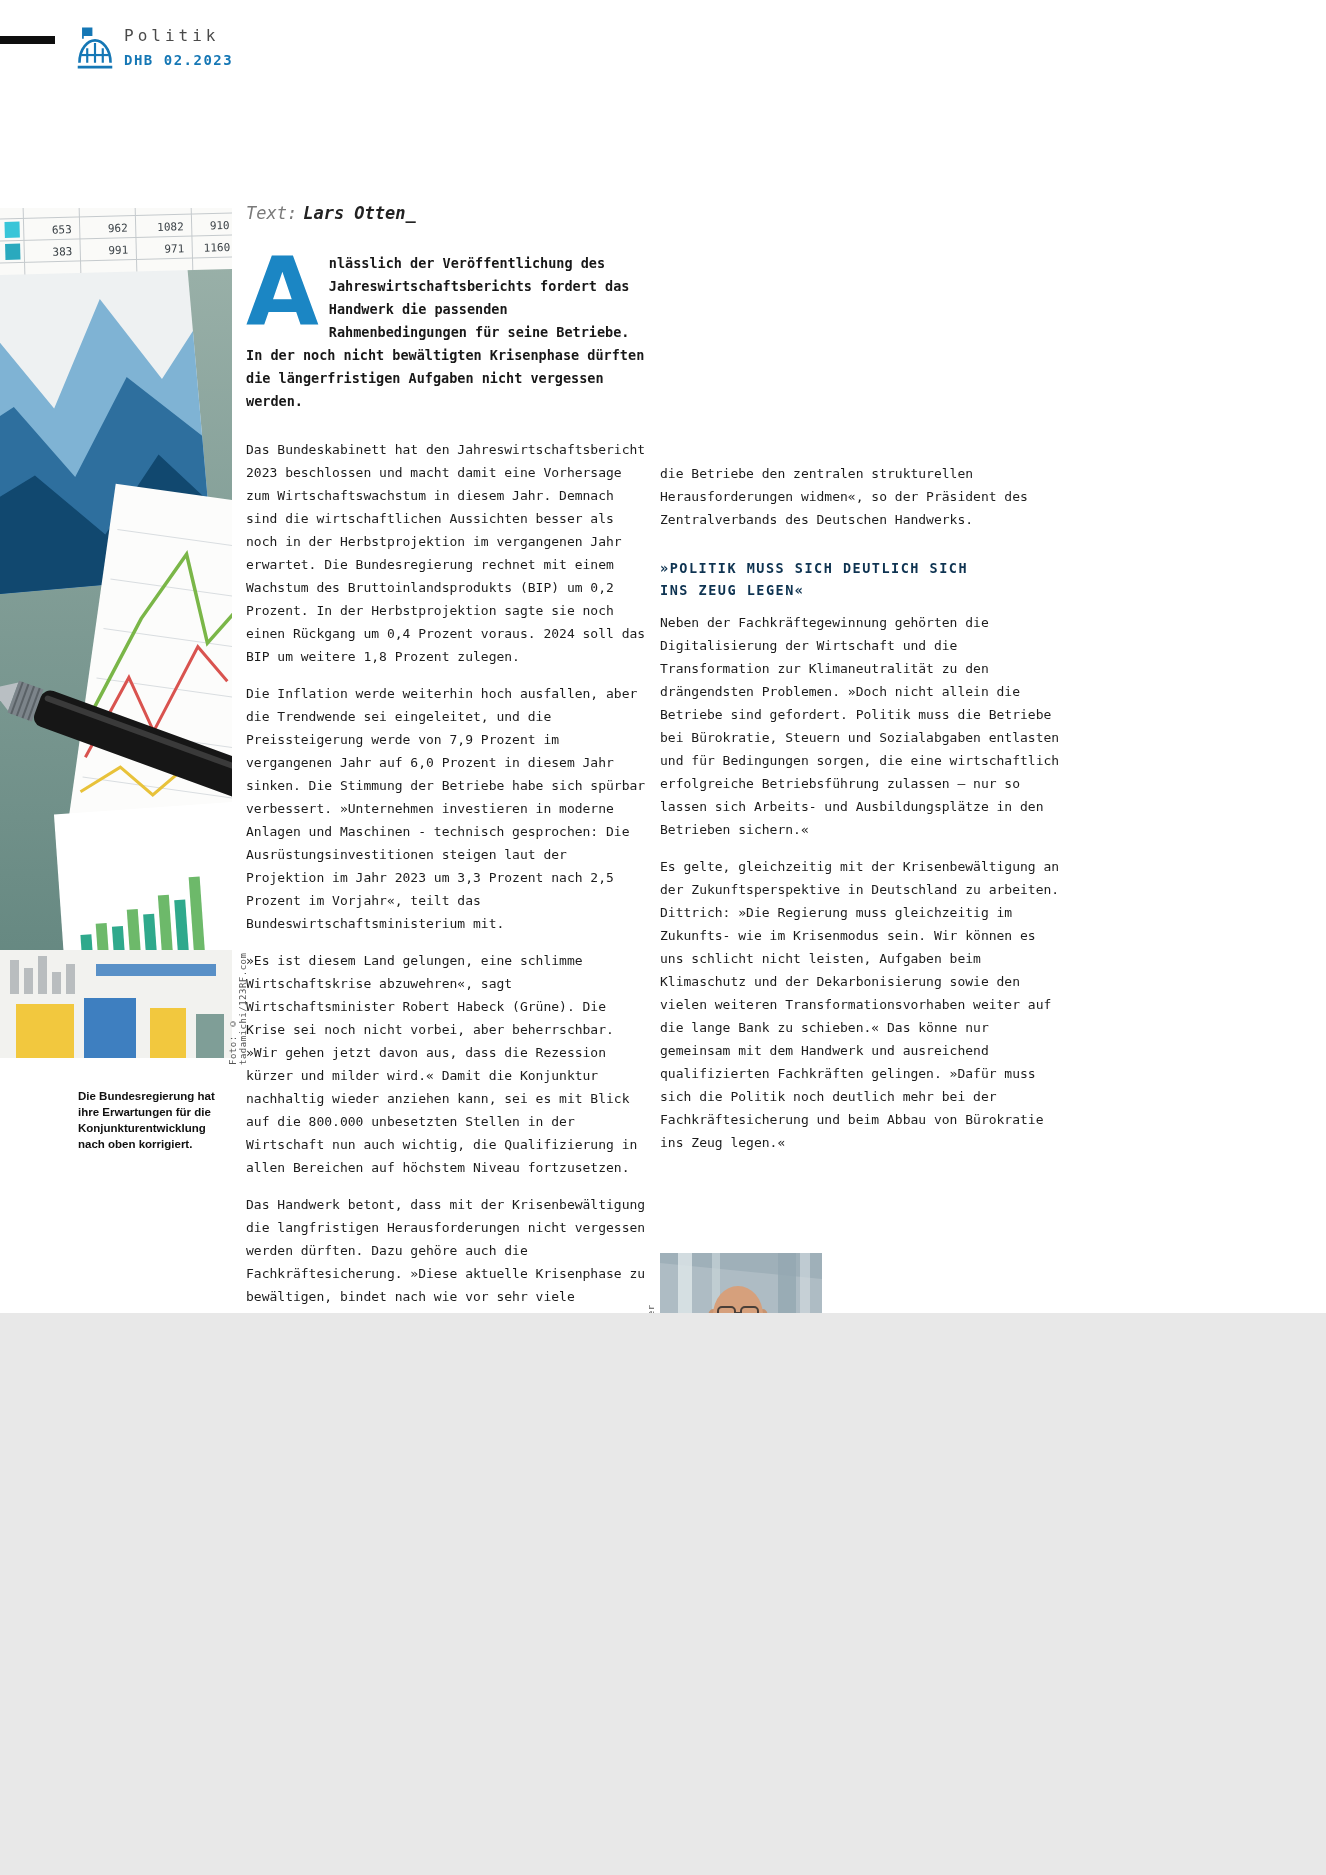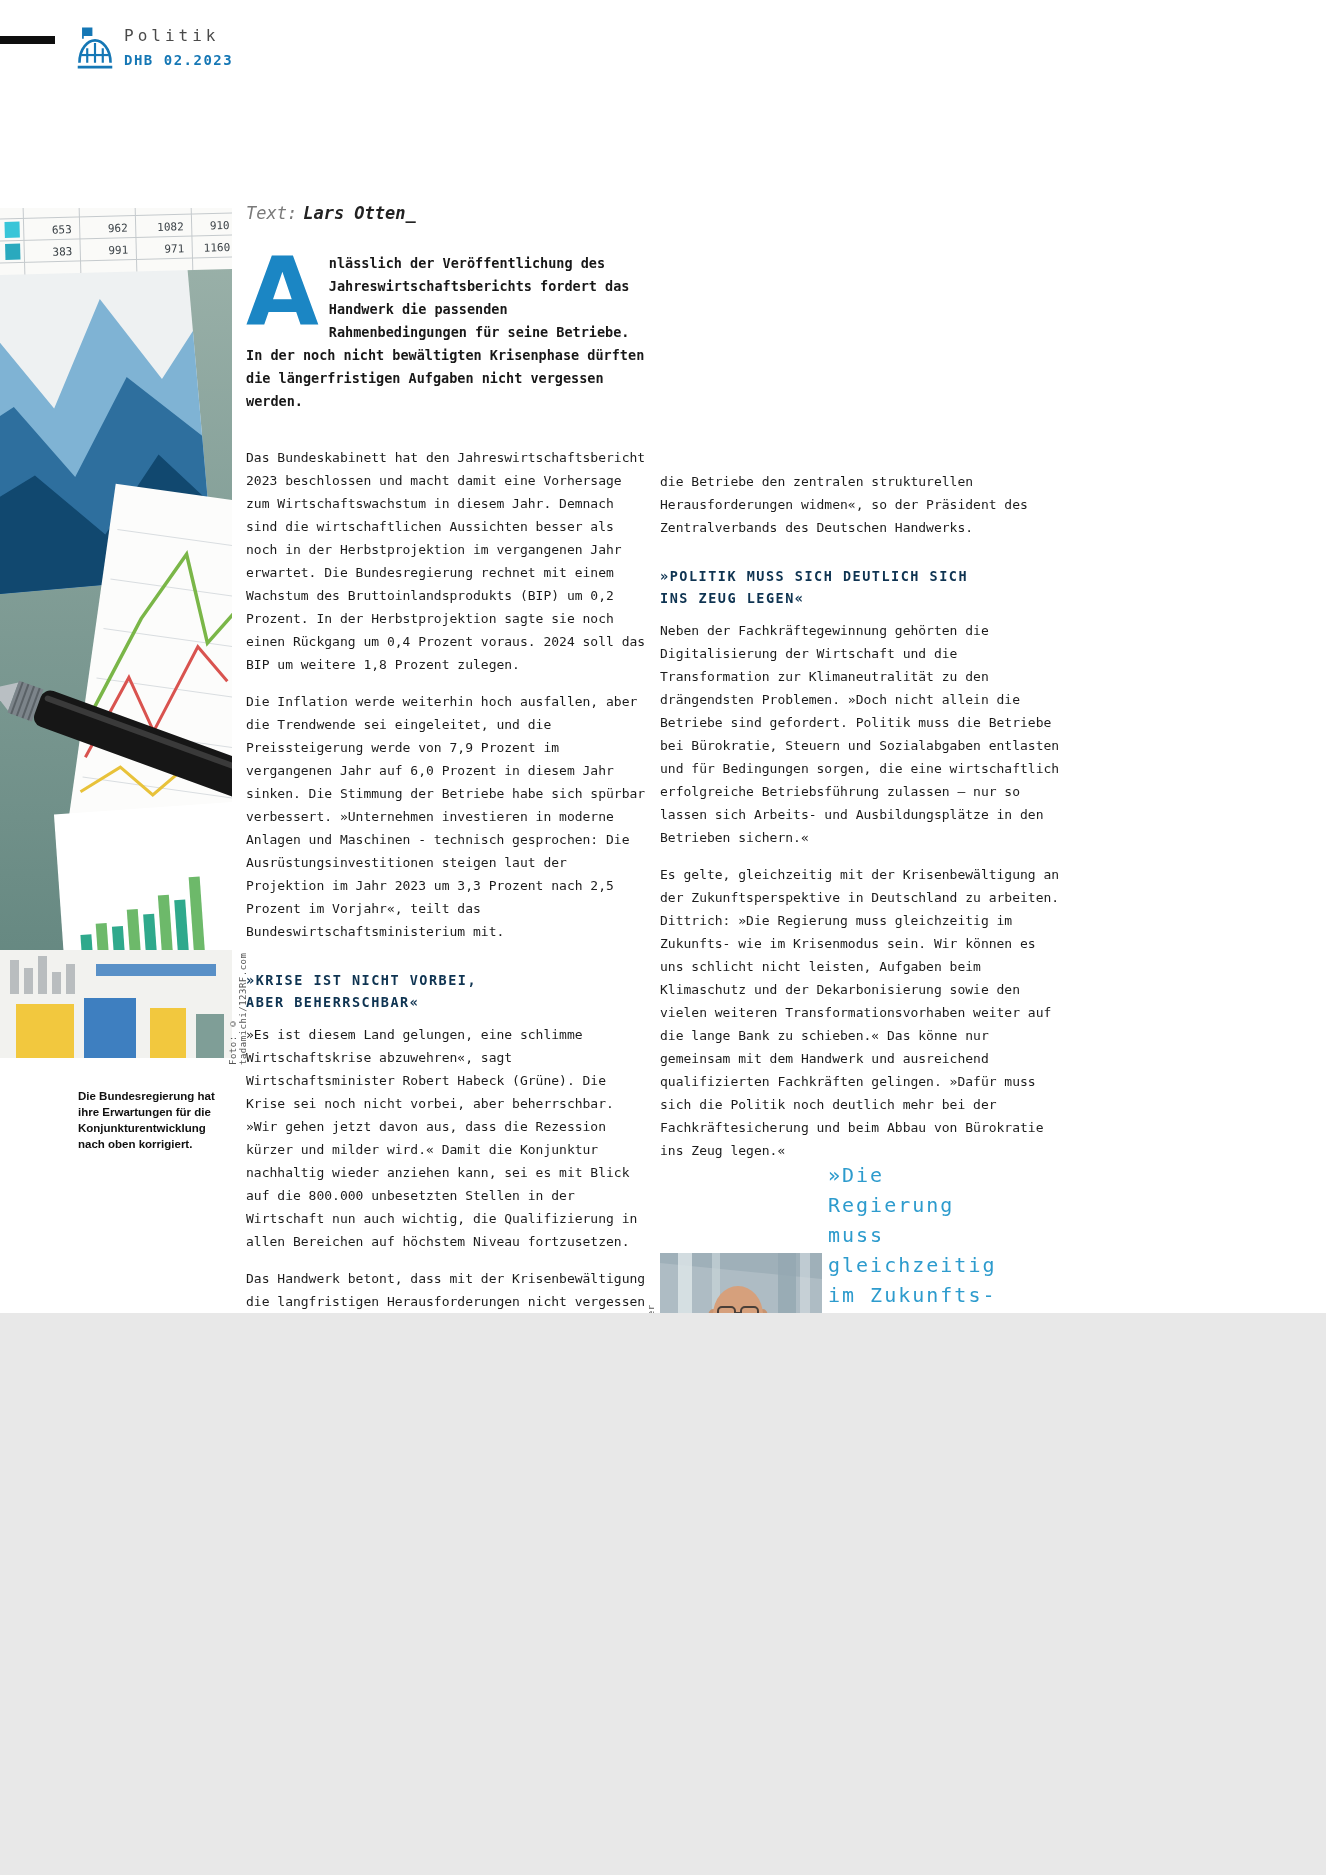--- a/index.html
+++ b/index.html
@@ -18,21 +18,21 @@
   .byline .auth{font-weight:bold;color:#222;}
 
   .intro{position:absolute;left:246px;top:252px;width:402px;
          font-size:13.5px;line-height:23px;font-weight:600;color:#181818;}
   .dropcap{float:left;font-family:"DejaVu Sans",sans-serif;font-weight:bold;
            font-size:94px;line-height:74px;color:#1b86c4;margin:4px 10px 0 0;}
 
   .col{position:absolute;width:401px;font-size:13px;line-height:23px;color:#1c1c1c;}
   .col-left{left:246px;top:438px;}
   .col-right{left:660px;top:462px;}
-  .col p{margin:8px 0 14px 0;}
+  .col p{margin:0 0 14px 0;}
   .subhead{margin:26px 0 10px 0;font-size:13.5px;line-height:22px;
            color:#0e3351;letter-spacing:1.5px;font-weight:bold;}
   .subhead span{display:block;}
 
   .collage{position:absolute;left:0;top:208px;width:232px;height:850px;margin:0;}
   .collage svg{display:block;width:100%;height:100%;}
 
   .vcredit{position:absolute;writing-mode:vertical-rl;transform:rotate(180deg);
            font-size:9px;color:#555;letter-spacing:.5px;}
   .vcredit-left{left:228px;top:950px;height:115px;}
@@ -84,24 +84,20 @@
     <span class="lbl">Text:</span><span class="auth">Lars Otten_</span>
   </div>
 
   <section class="intro">
     <span class="dropcap">A</span><span>nlässlich der Veröffentlichung des Jahreswirtschaftsberichts fordert das Handwerk die passenden Rahmenbedingungen für seine Betriebe. In der noch nicht bewältigten Krisenphase dürften die längerfristigen Aufgaben nicht vergessen werden.</span>
   </section>
 
   <section class="col col-left">
     <p>Das Bundeskabinett hat den Jahreswirtschaftsbericht 2023 beschlossen und macht damit eine Vorhersage zum Wirtschaftswachstum in diesem Jahr. Demnach sind die wirtschaftlichen Aussichten besser als noch in der Herbstprojektion im vergangenen Jahr erwartet. Die Bundesregierung rechnet mit einem Wachstum des Bruttoinlandsprodukts (BIP) um 0,2 Prozent. In der Herbstprojektion sagte sie noch einen Rückgang um 0,4 Prozent voraus. 2024 soll das BIP um weitere 1,8 Prozent zulegen.</p>
     <p>Die Inflation werde weiterhin hoch ausfallen, aber die Trendwende sei eingeleitet, und die Preissteigerung werde von 7,9 Prozent im vergangenen Jahr auf 6,0 Prozent in diesem Jahr sinken. Die Stimmung der Betriebe habe sich spürbar verbessert. »Unternehmen investieren in moderne Anlagen und Maschinen - technisch gesprochen: Die Ausrüstungsinvestitionen steigen laut der Projektion im Jahr 2023 um 3,3 Prozent nach 2,5 Prozent im Vorjahr«, teilt das Bundeswirtschaftsministerium mit.</p>
-    <h3 class="subhead">
-      <span>»KRISE IST NICHT VORBEI,</span>
-      <span>ABER BEHERRSCHBAR«</span>
-    </h3>
     <p>»Es ist diesem Land gelungen, eine schlimme Wirtschaftskrise abzuwehren«, sagt Wirtschaftsminister Robert Habeck (Grüne). Die Krise sei noch nicht vorbei, aber beherrschbar. »Wir gehen jetzt davon aus, dass die Rezession kürzer und milder wird.« Damit die Konjunktur nachhaltig wieder anziehen kann, sei es mit Blick auf die 800.000 unbesetzten Stellen in der Wirtschaft nun auch wichtig, die Qualifizierung in allen Bereichen auf höchstem Niveau fortzusetzen.</p>
     <p>Das Handwerk betont, dass mit der Krisenbewältigung die langfristigen Herausforderungen nicht vergessen werden dürften. Dazu gehöre auch die Fachkräftesicherung. »Diese aktuelle Krisenphase zu bewältigen, bindet nach wie vor sehr viele Ressourcen. Das darf aber mit Blick auf die längerfristigen Aufgaben nicht das gesamte Handeln bestimmen«, erklärt Jörg Dittrich. »Die Konjunkturerwartungen lassen zumindest ab dem Frühjahr wieder eine Normalisierung erwarten. Dann können und müssen sich</p>
   </section>
 
   <section class="col col-right">
     <p>die Betriebe den zentralen strukturellen Herausforderungen widmen«, so der Präsident des Zentralverbands des Deutschen Handwerks.</p>
     <h3 class="subhead">
       <span>»POLITIK MUSS SICH DEUTLICH SICH</span>
       <span>INS ZEUG LEGEN«</span>
     </h3>
@@ -239,32 +235,20 @@
         <path d="M62 96 L74 132 M94 96 L82 132" stroke="#16293f" stroke-width="3" fill="none"></path>
         <circle cx="106" cy="114" r="2.5" fill="#cf3b3b"></circle>
         <path d="M22 162 Q78 136 134 162 L134 190 L22 190 Z" fill="#20395a"></path>
         <ellipse cx="58" cy="164" rx="10" ry="6" fill="#d6a07c"></ellipse>
       </g>
     </svg>
   </figure>
 
   <div class="vcredit vcredit-right">Foto: © Handwerkskammer Dresden/André Wirsig</div>
 
-  <aside class="pullquote">
-    <div class="pq-line">»Die</div>
-    <div class="pq-line">Regierung</div>
-    <div class="pq-line">muss</div>
-    <div class="pq-line">gleichzeitig</div>
-    <div class="pq-line">im Zukunfts-</div>
-    <div class="pq-line">wie im</div>
-    <div class="pq-line">Krisenmodus</div>
-    <div class="pq-line">sein.«</div>
-    <div class="pq-name">Jörg Dittrich,</div>
-    <div class="pq-role">Präsident des ZDH</div>
-  </aside>
 
   <div class="footer-left">
     <span class="f-issue">DHB 02.2023</span><span class="f-section">Politik</span>
   </div>
   <div class="footer-right">
     <span class="f-s">S</span>
     <span class="f-num">23</span>
   </div>
 
 </div>

